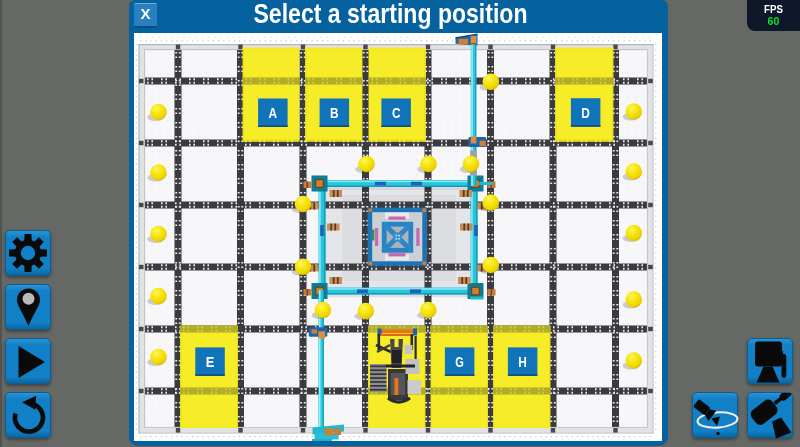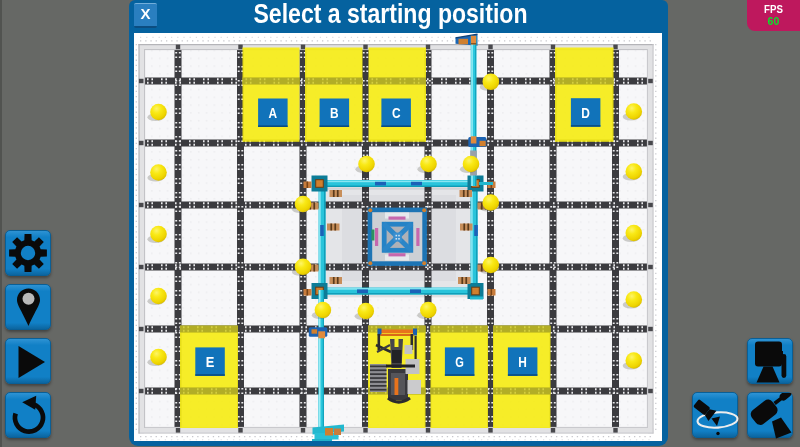--- a/index.html
+++ b/index.html
@@ -1,20 +1,20 @@
 <!DOCTYPE html>
 <html><head><meta charset="utf-8"><style>
 html,body{margin:0;padding:0}
 #stage{position:relative;width:800px;height:447px;background:#666865;overflow:hidden;font-family:"Liberation Sans",sans-serif}
 #leftedge{position:absolute;left:0;top:0;width:2px;height:447px;background:#515350}
 #dialog{position:absolute;left:129px;top:0;width:539px;height:446px;background:#05629f;border-radius:6px 6px 9px 9px}
 #title{position:absolute;left:-8px;top:0;width:539px;text-align:center;color:#fff;font-weight:bold;font-size:28px;line-height:28px;transform:scaleX(0.823);transform-origin:center}
 #xbtn{position:absolute;left:5px;top:3px;width:23px;height:22px;background:#2a7fc0;border-top:1px solid #72aeda;border-bottom:2px solid #0c4d80;border-radius:2px;color:#fff;font-weight:bold;font-size:15px;text-align:center;line-height:20px}
 #content{position:absolute;left:5px;top:33px;width:528px;height:408px;background:#ffffff}
-#fps{position:absolute;left:747px;top:0;width:53px;height:31px;background:#be185d;border-radius:0 0 0 8px;text-align:center}
+#fps{position:absolute;left:747px;top:0;width:53px;height:31px;background:#0f172a;border-radius:0 0 0 8px;text-align:center}
 #fps .l1{color:#fff;font-weight:bold;font-size:11px;line-height:12px;margin-top:2.5px;transform:scaleX(0.88)}
 #fps .l2{color:#0be02c;font-weight:bold;font-size:11.5px;line-height:12.5px;transform:scaleX(0.92)}
 .btn{position:absolute;left:5px;width:46px;height:46px;background:linear-gradient(#2e93d4,#1180c6 14%,#1180c6 86%,#0c659f);border:1px solid #0a5f96;border-radius:5px;box-shadow:0 2px 3px rgba(0,0,0,.35);box-sizing:border-box}
 .btn svg{position:absolute;left:0;top:0}
 #b-gear{top:230px}
 #b-pin{top:284px}
 #b-play{top:338px}
 #b-undo{top:392px}
 #b-mon{left:747px;top:338px}
 #b-orb{left:692px;top:392px}

